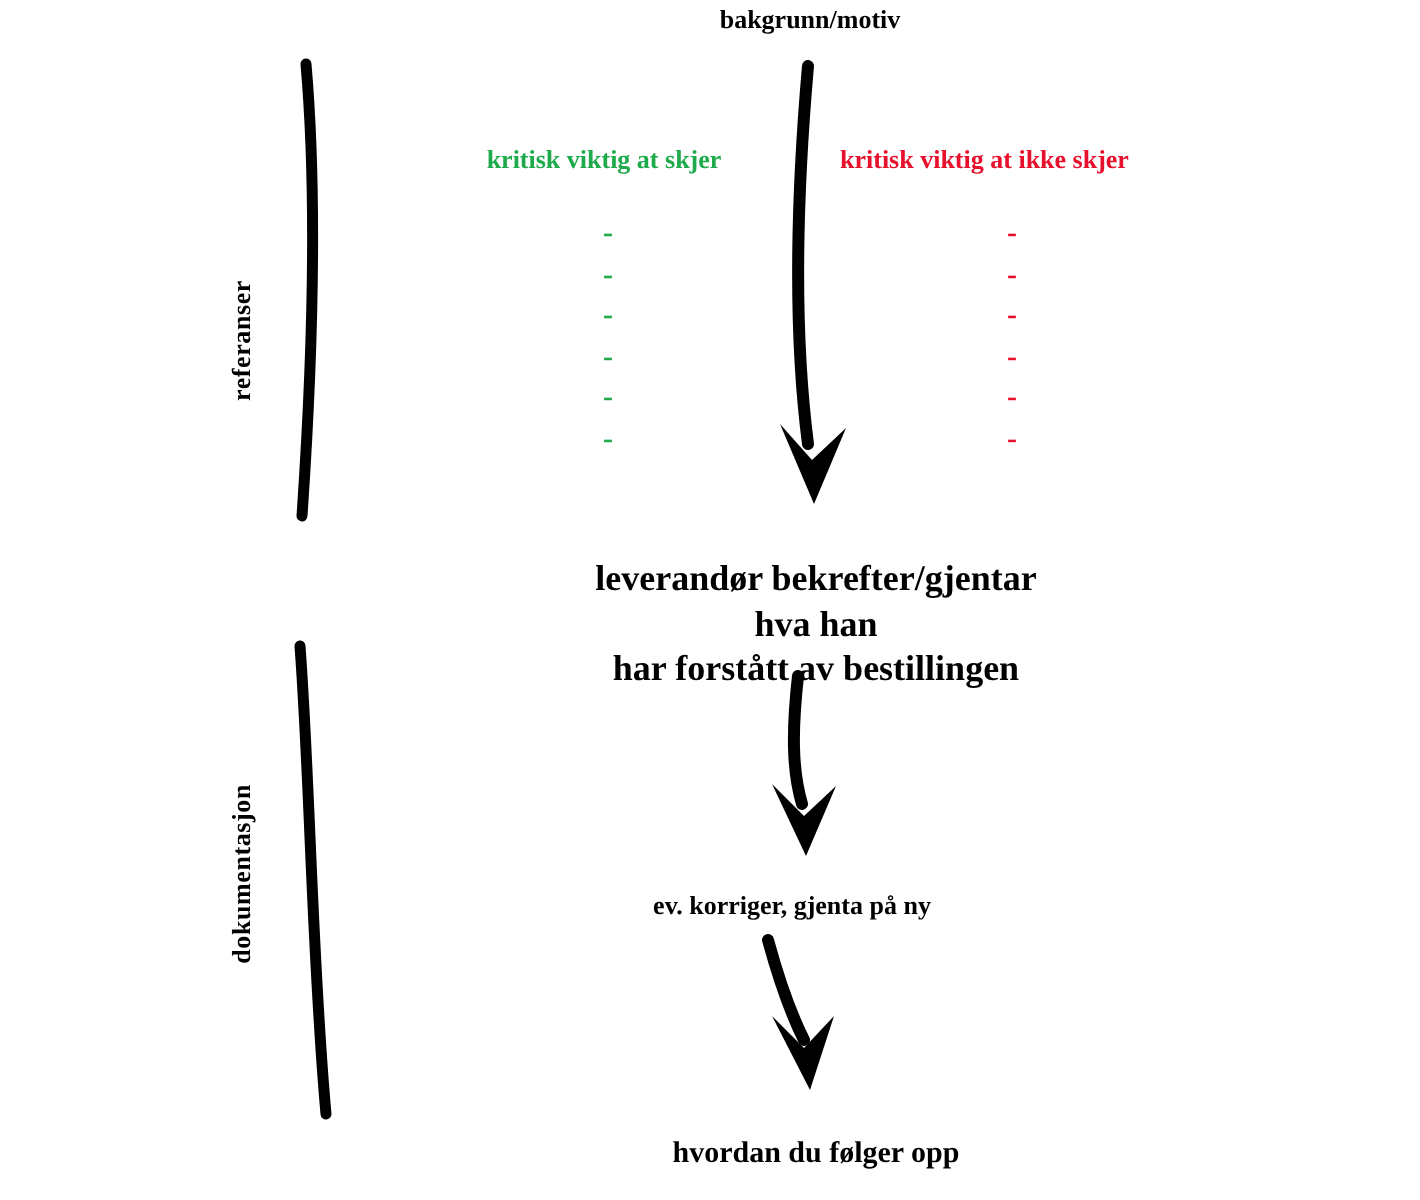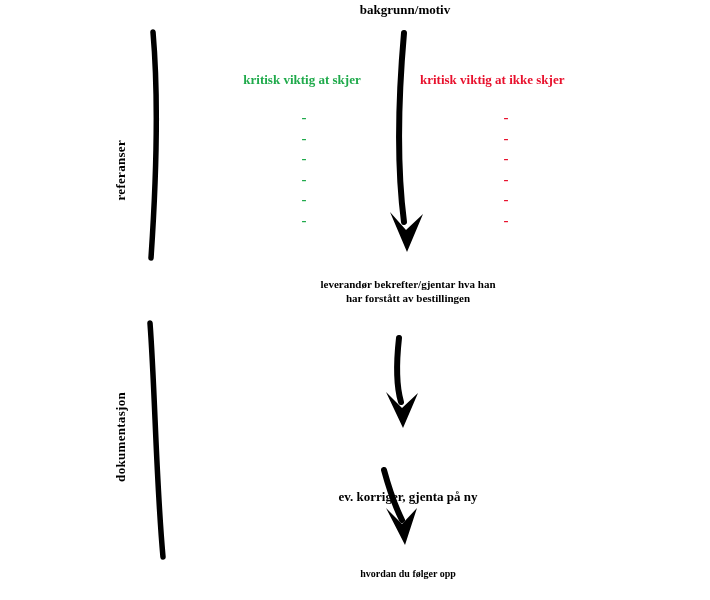--- a/index.html
+++ b/index.html
@@ -68,34 +68,33 @@
   #bullets-right {
     left: 496px;
     top: 107px;
   }
   #bullets-right .dash { color: #e8112d; }
 
   #label-leverandor {
     left: 283px;
     top: 278px;
     width: 250px;
-    font-size: 11px;
+    font-size: 18px;
   }
   #label-korriger {
-    left: 293px;
+    left: 281px;
     top: 445px;
     width: 230px;
     font-size: 13px;
-    margin-top: 44px;
   }
   #label-hvordan {
     left: 298px;
     top: 568px;
     width: 220px;
-    font-size: 10px;
+    font-size: 15px;
     text-align: center;
   }
 
   .vlabel {
     position: absolute;
     font-weight: bold;
     color: #000000;
     font-size: 13px;
     writing-mode: vertical-rl;
     transform: rotate(180deg);

